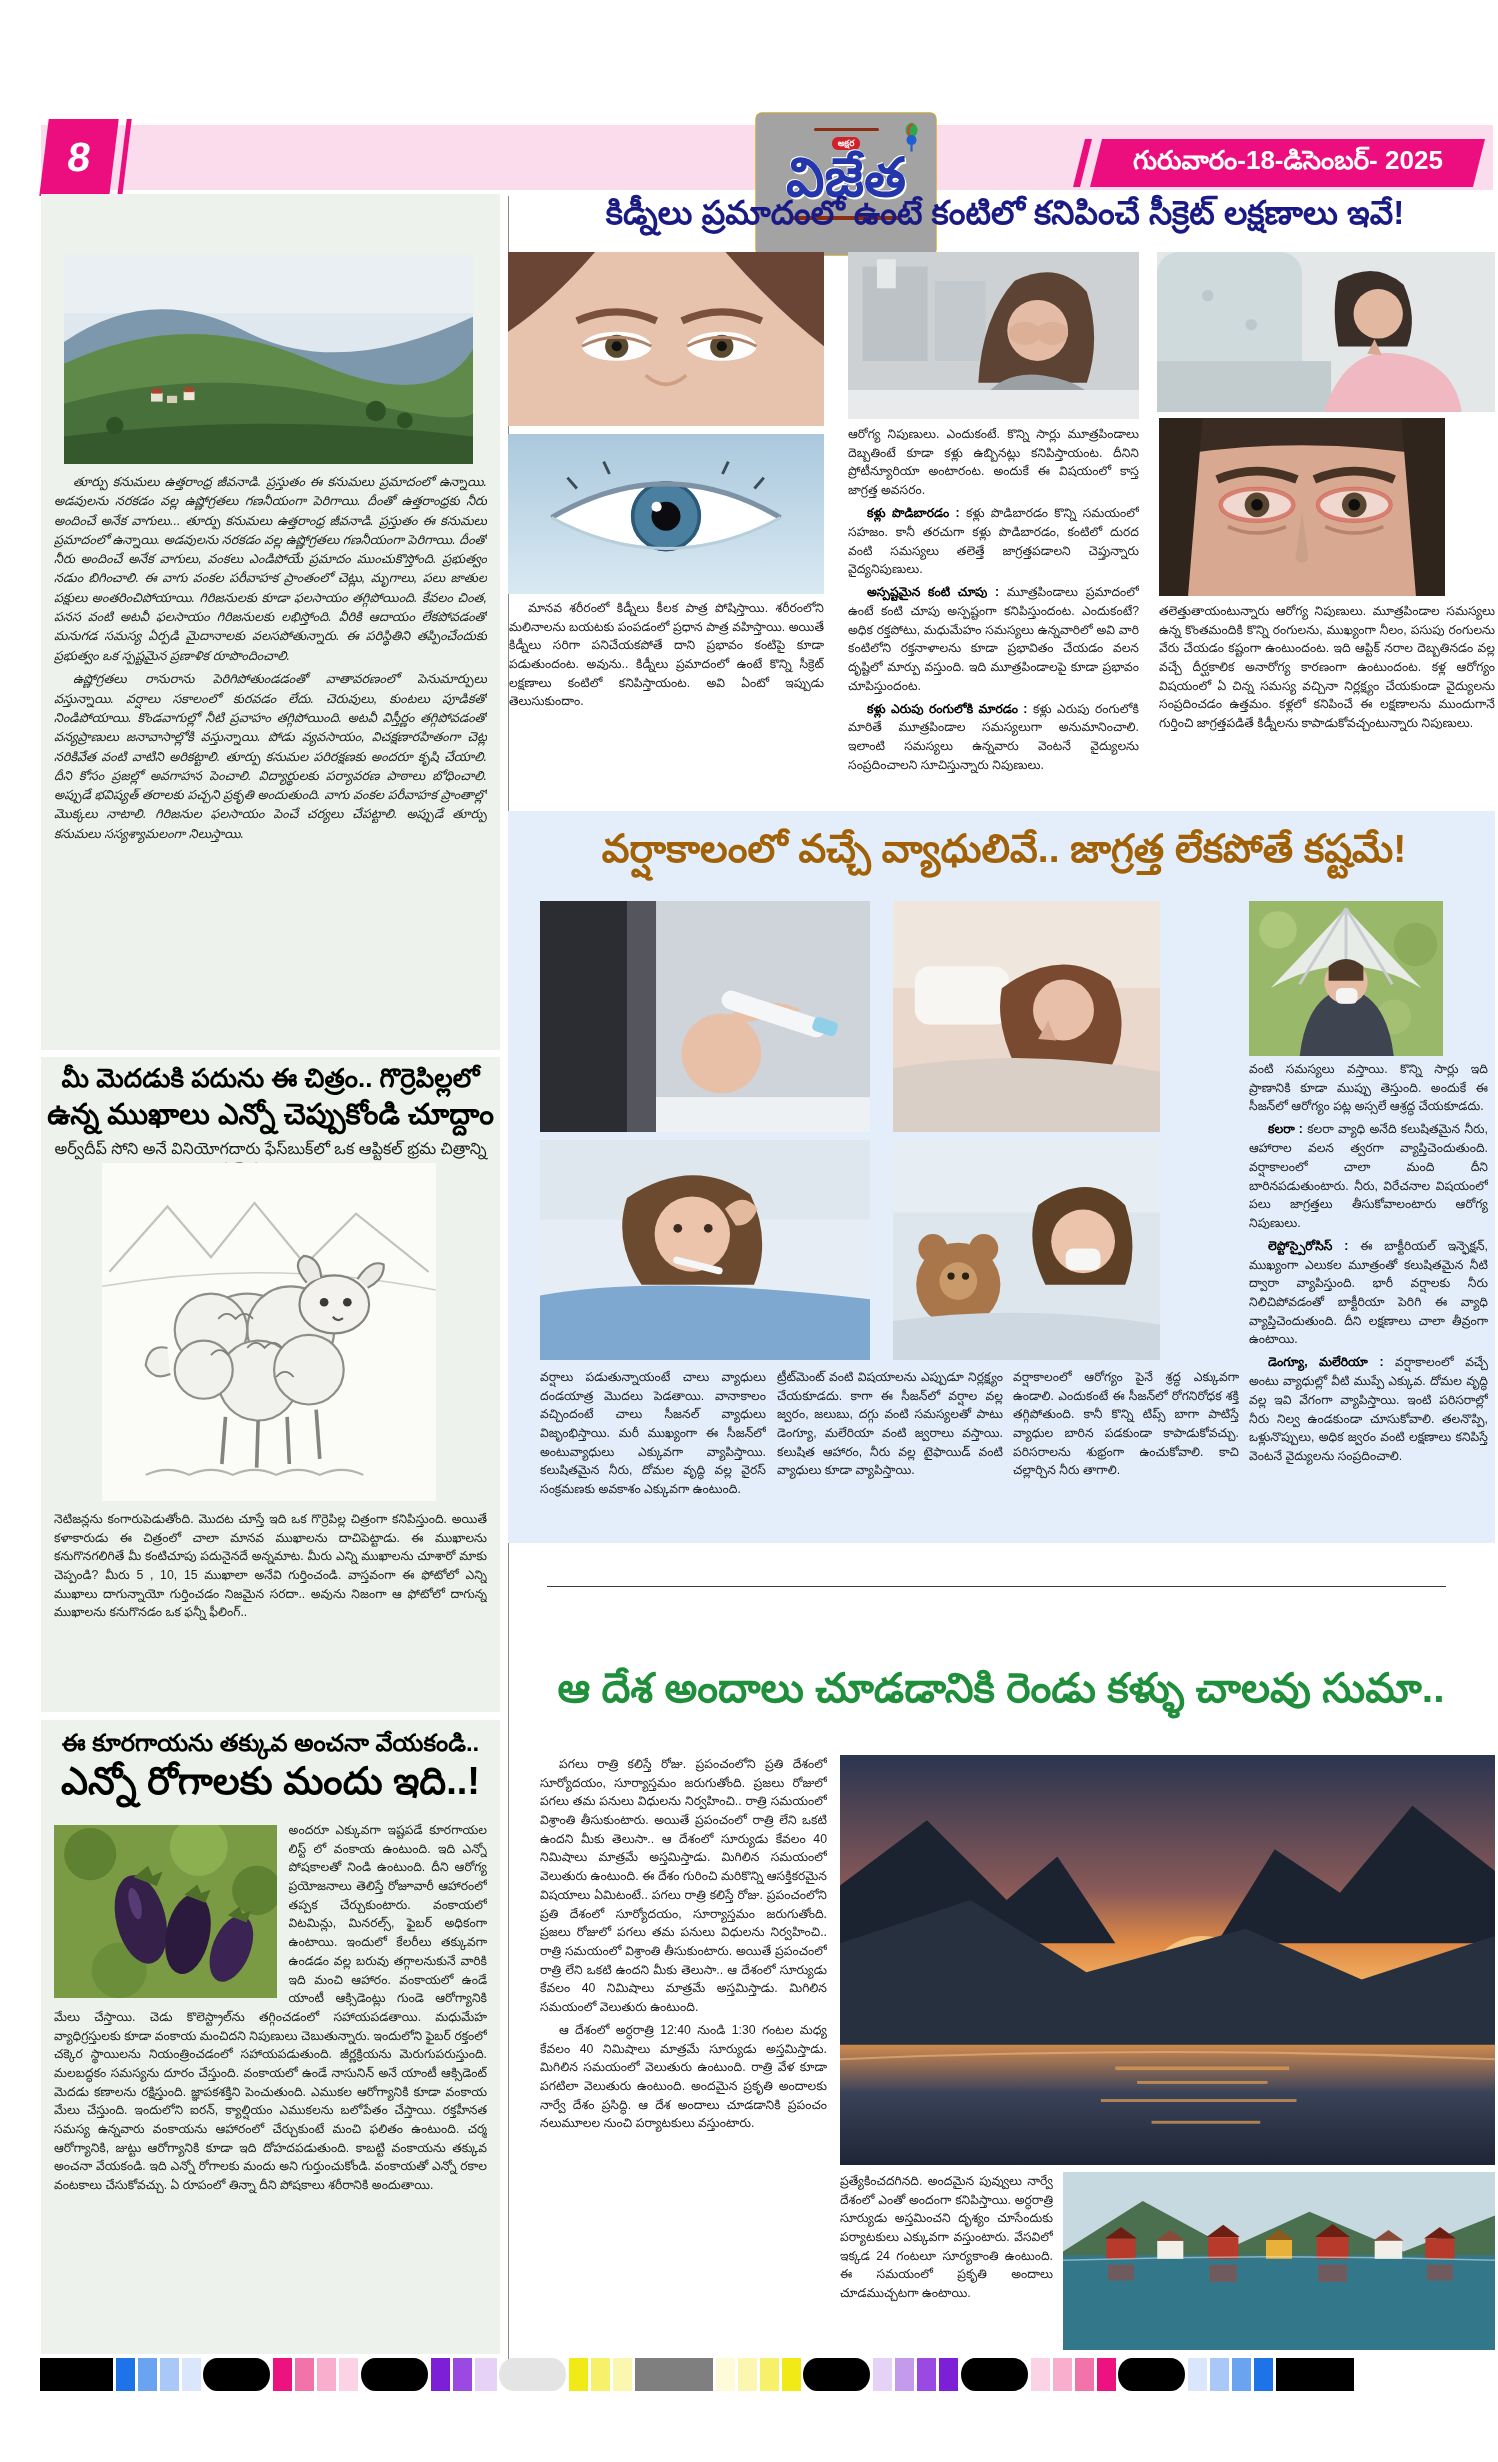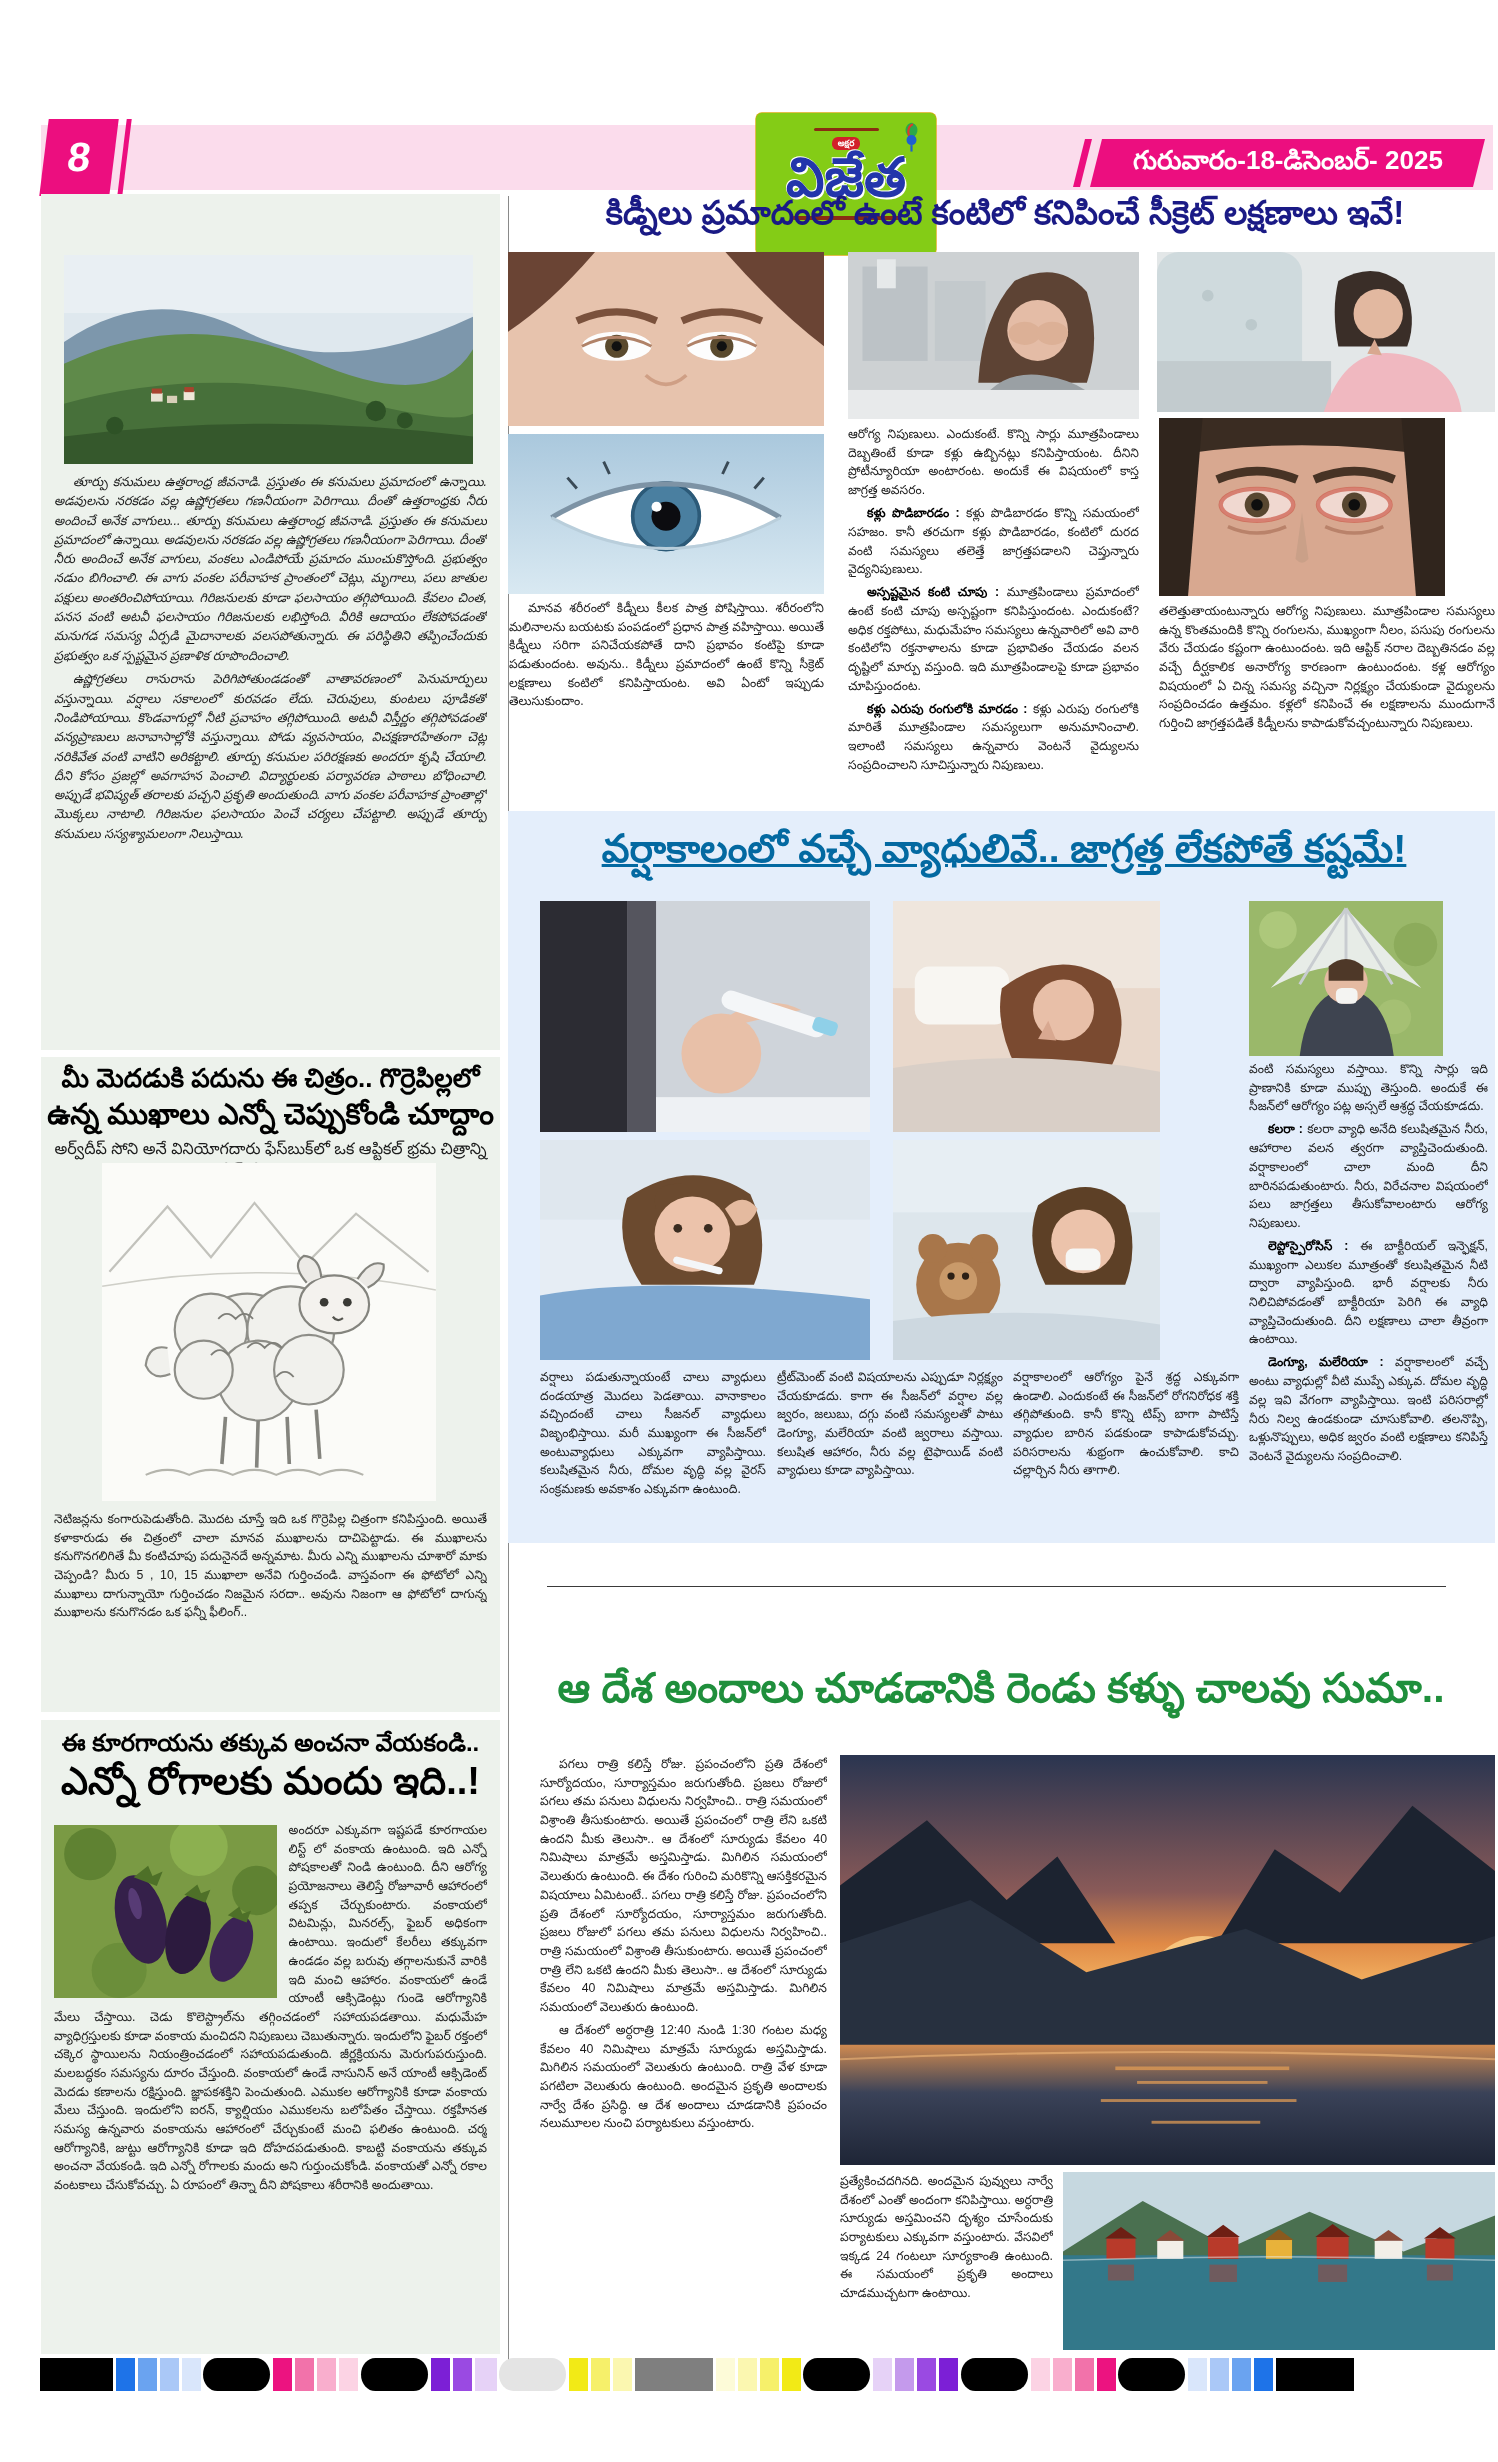--- a/index.html
+++ b/index.html
@@ -15,21 +15,21 @@
   .bodytext b{font-weight:bold;color:#000;}
   .hl{position:absolute;text-align:center;font-weight:bold;line-height:1.15;}
   .rule-v{position:absolute;width:0.7px;background:#5a5a5a;}
   .rule-h{position:absolute;height:0.7px;background:#3a3a3a;}
   
   #band{position:absolute;left:41px;top:125px;width:1452px;height:65px;background:#fbdcec;}
   #pagenum{position:absolute;left:44px;top:119px;width:70px;height:77px;background:#ec0e7f;
            transform:skewX(-7deg);display:flex;align-items:center;justify-content:center;}
   #pagenum span{color:#fff;font-size:41px;font-weight:bold;}
   #pagenum-stripe{position:absolute;left:122px;top:119px;width:5px;height:77px;background:#ec0e7f;transform:skewX(-7deg);}
-  #logo{position:absolute;left:756px;top:113px;width:180px;height:142px;background:#84cc16;
+  #logo{position:absolute;left:756px;top:113px;width:180px;height:142px;background:#a3a3a3;
         border-radius:5.8px;box-shadow:0 0 0 0.7px #d9a90e;text-align:center;}
   #logo .tagline-bar{display:inline-block;height:3.6px;background:#8a2d12;border-radius:2.2px;}
   #logo .badge{display:inline-block;background:#d2202a;color:#fff;font-size:8.7px;
                padding:0.7px 5.8px;border-radius:5.8px;font-weight:bold;}
   #logo .word{font-size:54px;font-weight:bold;color:#2336ab;line-height:1.0;
               text-shadow:1.5px 1.5px 0 #ffffff,-0.7px -0.7px 0 #ffffff;}
   #peacock{position:absolute;right:10px;top:7.3px;width:29px;height:33px;}
   #datebanner{position:absolute;left:1096px;top:139px;width:383px;height:48px;background:#ec0e7f;
               transform:skewX(-14deg);display:flex;align-items:center;justify-content:center;}
   #datebanner span{transform:skewX(14deg);color:#ffffff;font-size:26px;font-weight:bold;white-space:nowrap;}
@@ -196,21 +196,21 @@
       <path d="M229,150 Q269,168 309,150" stroke="#b9826a" stroke-width="5" fill="none"></path>
       <path d="M197,130 L188,195 Q197,205 206,195 Z" fill="#caa088"></path>
     </svg>
   </div>
 
   <div class="bodytext" style="left:1159px;top:602px;width:336px;height:199px;">
     <p style="text-indent:0">తలెత్తుతాయంటున్నారు ఆరోగ్య నిపుణులు. మూత్రపిండాల సమస్యలు ఉన్న కొంతమందికి కొన్ని రంగులను, ముఖ్యంగా నీలం, పసుపు రంగులను వేరు చేయడం కష్టంగా ఉంటుందంట. ఇది ఆప్టిక్ నరాల దెబ్బతినడం వల్ల వచ్చే దీర్ఘకాలిక అనారోగ్య కారణంగా ఉంటుందంట. కళ్ల ఆరోగ్యం విషయంలో ఏ చిన్న సమస్య వచ్చినా నిర్లక్ష్యం చేయకుండా వైద్యులను సంప్రదించడం ఉత్తమం. కళ్లలో కనిపించే ఈ లక్షణాలను ముందుగానే గుర్తించి జాగ్రత్తపడితే కిడ్నీలను కాపాడుకోవచ్చంటున్నారు నిపుణులు.</p>
   </div>
 
   <div class="abs" style="left:508px;top:811px;width:987px;height:732px;background:#e4eefb;"></div>
-  <div class="hl" style="left:522px;top:827px;width:964px;font-size:39px;color:#0369a1;text-decoration:underline;">వర్షాకాలంలో వచ్చే వ్యాధులివే.. జాగ్రత్త లేకపోతే కష్టమే!</div>
+  <div class="hl" style="left:522px;top:827px;width:964px;font-size:39px;color:#a16207;">వర్షాకాలంలో వచ్చే వ్యాధులివే.. జాగ్రత్త లేకపోతే కష్టమే!</div>
 
   <div class="photo" style="left:540px;top:901px;width:330px;height:231px;">
     <svg viewBox="0 0 455 318" preserveAspectRatio="none">
       <rect width="455" height="318" fill="#cfd4da"></rect>
       <rect width="120" height="318" fill="#2c2c33"></rect>
       <rect x="120" y="0" width="40" height="318" fill="#55555e"></rect>
       <circle cx="250" cy="210" r="55" fill="#e8c0a8"></circle>
       <path d="M230,180 Q300,120 360,150" fill="#e8c0a8"></path>
       <rect x="255" y="120" width="150" height="26" rx="13" fill="#f4f6f8" transform="rotate(18 255 120)"></rect>
       <rect x="380" y="158" width="34" height="20" rx="6" fill="#8fd0e8" transform="rotate(18 380 158)"></rect>

